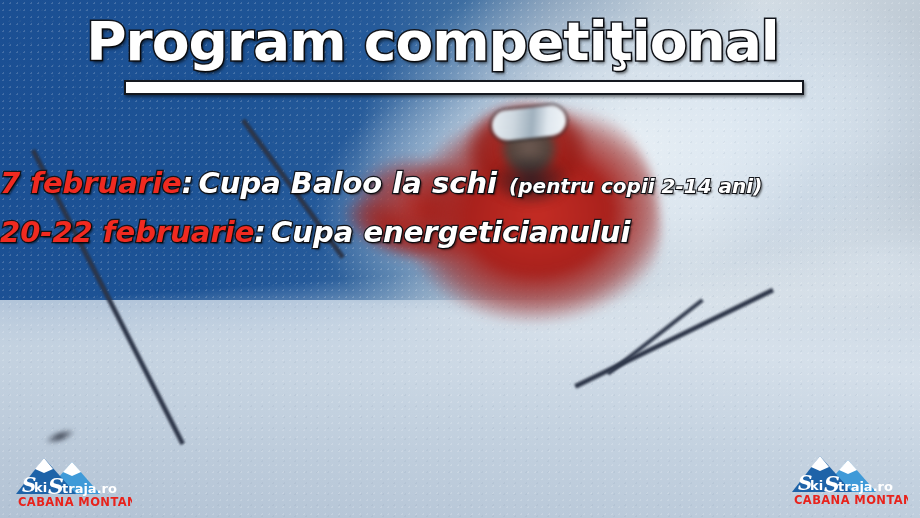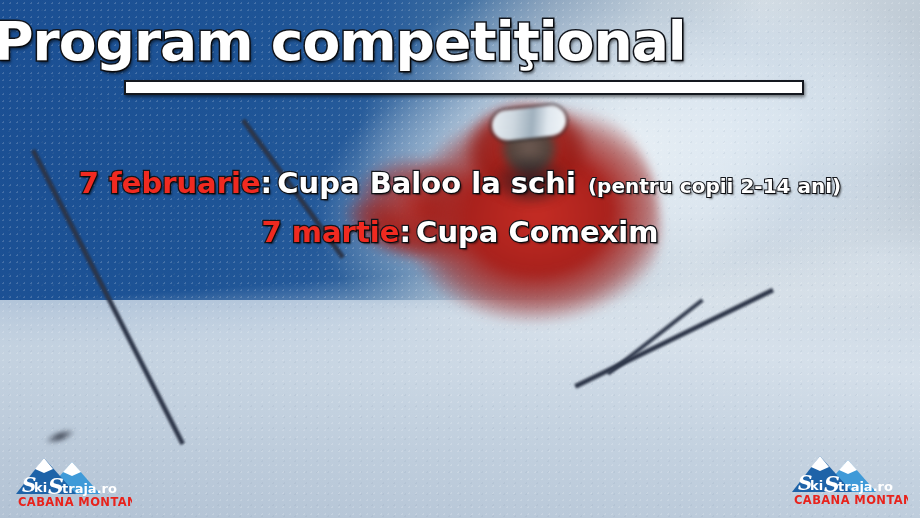--- a/index.html
+++ b/index.html
@@ -105,21 +105,21 @@
     position:absolute;left:40px;top:430px;width:40px;height:13px;
     background:radial-gradient(ellipse 20px 7px at 50% 50%, rgba(25,30,44,.9) 0%, rgba(25,30,44,0) 80%);
     filter:blur(2px);transform:rotate(-20deg);
   }
   .pole-mid{left:240px;top:120px;width:6px;height:170px;transform:rotate(-36deg);transform-origin:top center;}
   .pole-right{left:770px;top:290px;width:6px;height:220px;transform:rotate(64deg);transform-origin:top center;}
   .pole-right2{left:700px;top:300px;width:5px;height:120px;transform:rotate(52deg);transform-origin:top center;}
 
   
   .title-wrap{
-    position:absolute;left:0;top:14px;width:748px;text-align:left;
+    position:absolute;left:0;top:14px;width:748px;text-align:right;padding-left:24px;
   }
   .title{
     display:inline-block;
     font-family:"DejaVu Sans",sans-serif;
     font-weight:bold;
     font-size:54px;
     line-height:1.02;
     letter-spacing:-1px;
     color:#ffffff;
     -webkit-text-stroke:3px #12151c;
@@ -133,23 +133,23 @@
     border:2px solid #14181f;
     box-shadow:1px 2px 3px rgba(0,0,0,.5);
   }
 
   
   .schedule{
     position:absolute;left:0;top:166px;width:920px;
   }
   .row{
     width:100%;
-    text-align:center;
     margin-bottom:15px;
     white-space:nowrap;
+    font-style:italic;
   }
   .date{
     font-family:"DejaVu Sans",sans-serif;
     font-weight:bold;font-size:29px;
     color:#f02a20;
     -webkit-text-stroke:2.4px #14161c;
     paint-order:stroke fill;
     text-shadow:2px 2px 2px rgba(0,0,0,.5);
   }
   .event{
@@ -207,25 +207,25 @@
 
   <div class="schedule">
 
     <div class="row">
       <span class="date">7 februarie</span><span class="event">:</span>
       <span class="event">Cupa Baloo la schi</span>
       <span class="note">(pentru copii 2-14 ani)</span>
     </div>
 
 
-
     <div class="row">
-      <span class="date">7 martie</span><span class="event">:</span>
-      <span class="event">Cupa Comexim</span>
+      <span class="date">20-22 februarie</span><span class="event">:</span>
+      <span class="event">Cupa energeticianului</span>
     </div>
+
 
 
   </div>
 
   <div class="logo logo-left">
     <svg viewBox="0 0 118 58" width="118" height="58">
       <path d="M58 10 L86 42 L30 42 Z" fill="#3f9ad8"></path>
       <path d="M58 10 L67 20 L58 24 L49 20 Z" fill="#ffffff"></path>
       <path d="M30 6 L62 42 L2 42 Z" fill="#1e63a8"></path>
       <path d="M30 6 L39 17 L30 21 L21 17 Z" fill="#ffffff"></path>

